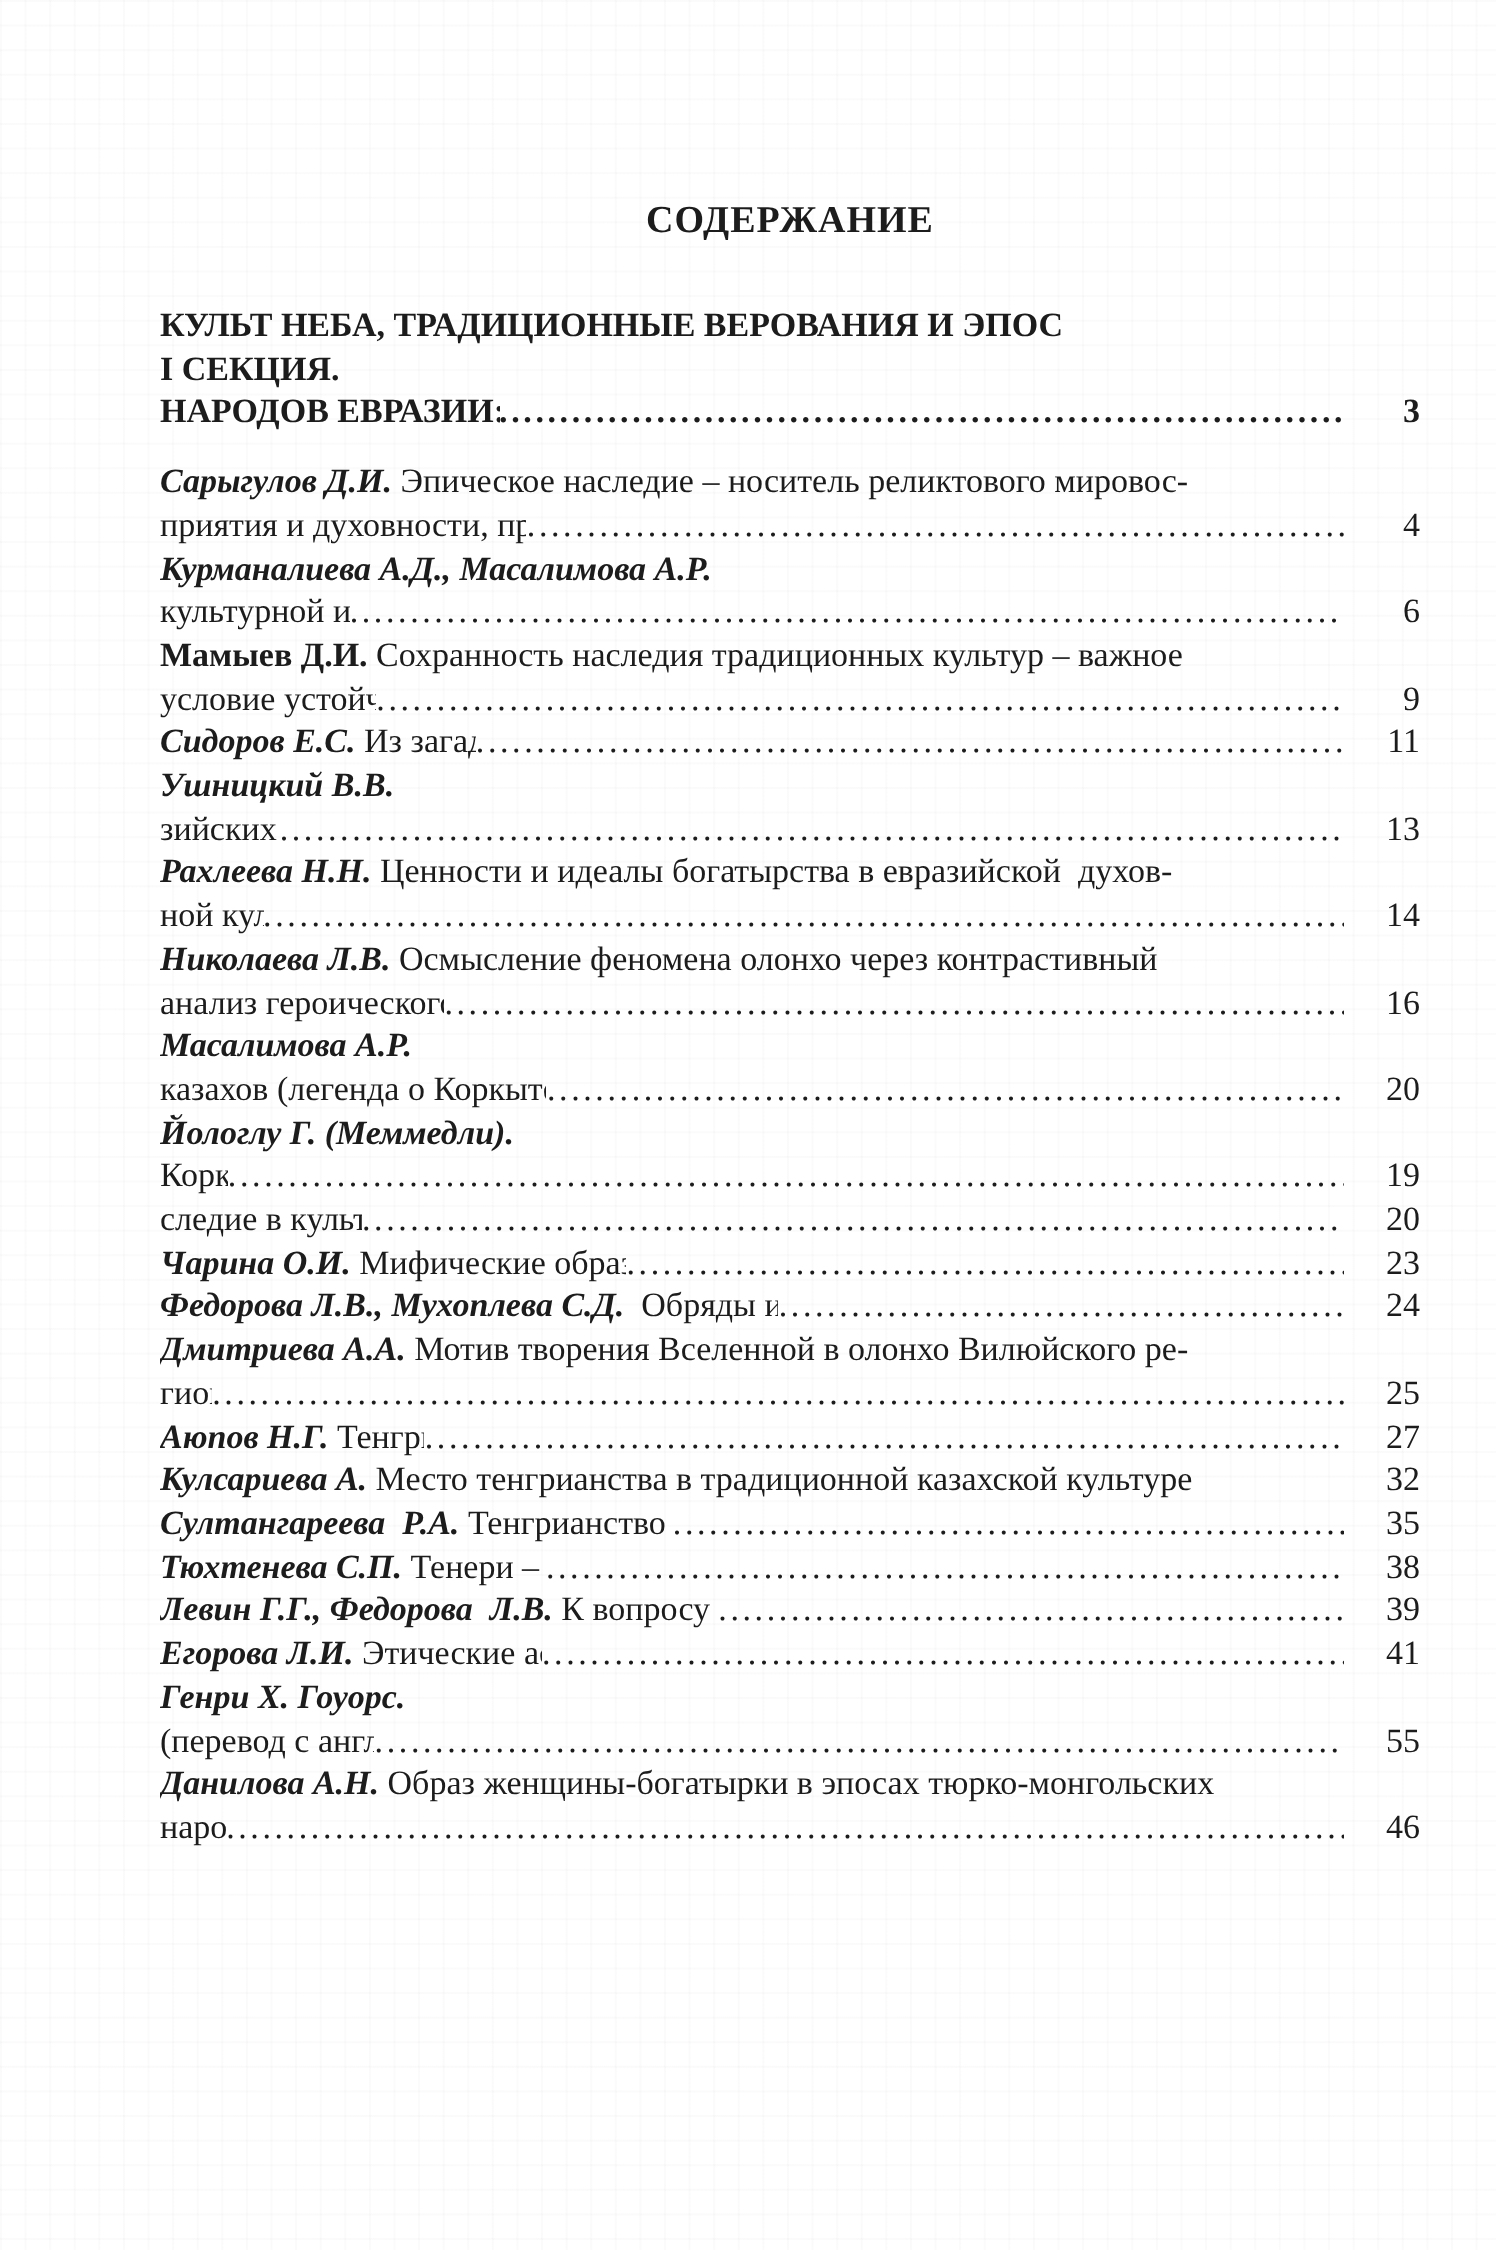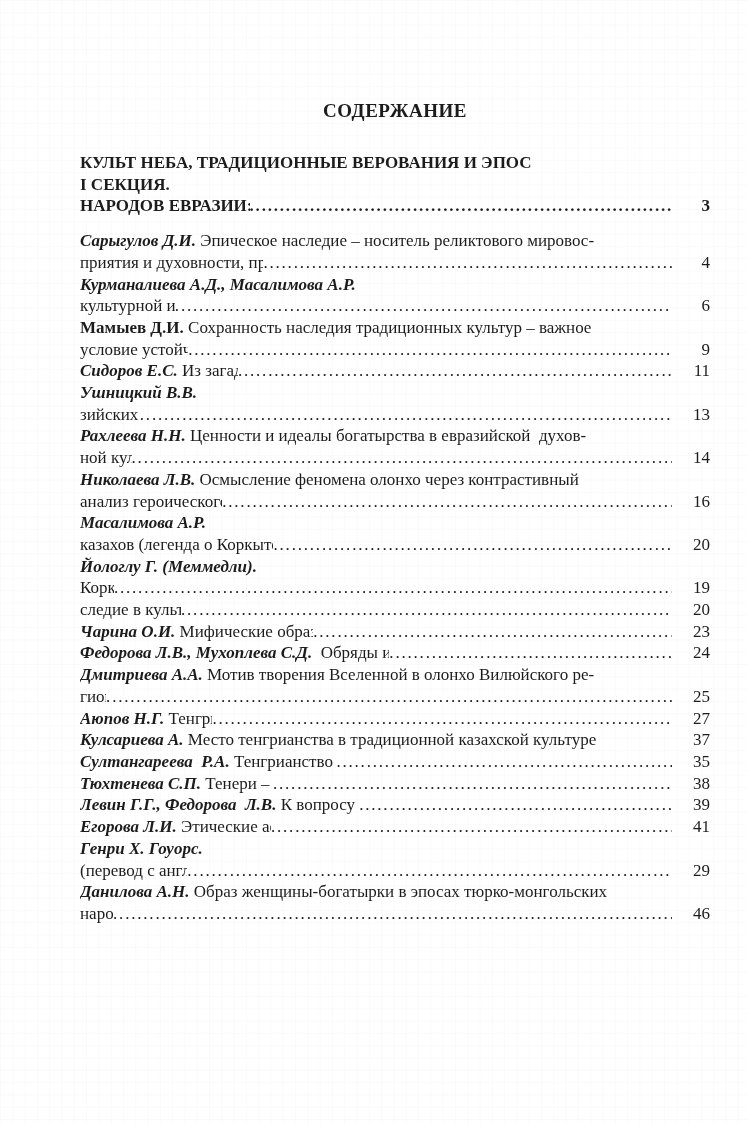--- a/index.html
+++ b/index.html
@@ -132,36 +132,36 @@
         <div class="line"><span class="author">Федорова Л.В., Мухоплева С.Д.</span><span class="txt">  Обряды и ритуалы ысыаха в олонхо</span><span class="dots"></span><span class="pg">24</span></div>
       </div>
       <div class="entry">
         <div class="line"><span class="author">Дмитриева А.А.</span><span class="txt"> Мотив творения Вселенной в олонхо Вилюйского ре-</span></div>
         <div class="line"><span class="txt">гиона </span><span class="dots"></span><span class="pg">25</span></div>
       </div>
       <div class="entry">
         <div class="line"><span class="author">Аюпов Н.Г.</span><span class="txt"> Тенгрианство</span><span class="dots"></span><span class="pg">27</span></div>
       </div>
       <div class="entry">
-        <div class="line"><span class="author">Кулсариева А.</span><span class="txt"> Место тенгрианства в традиционной казахской культуре</span><span class="dots empty"></span><span class="pg">37</span></div>
+        <div class="line"><span class="author">Кулсариева А.</span><span class="txt"> Место тенгрианства в традиционной казахской культуре</span><span class="dots empty"></span><span class="pg">32</span></div>
       </div>
       <div class="entry">
         <div class="line"><span class="author">Султангареева  Р.А.</span><span class="txt"> Тенгрианство башкир в динамике времени</span><span class="dots"></span><span class="pg">35</span></div>
       </div>
       <div class="entry">
         <div class="line"><span class="author">Тюхтенева С.П.</span><span class="txt"> Тенери – «Спящий бог»</span><span class="dots"></span><span class="pg">38</span></div>
       </div>
       <div class="entry">
         <div class="line"><span class="author">Левин Г.Г., Федорова  Л.В.</span><span class="txt"> К вопросу арийства и тангрианства</span><span class="dots"></span><span class="pg">39</span></div>
       </div>
       <div class="entry">
         <div class="line"><span class="author">Егорова Л.И.</span><span class="txt"> Этические аспекты культа неба</span><span class="dots"></span><span class="pg">41</span></div>
       </div>
       <div class="entry">
         <div class="line"><span class="author">Генри Х. Гоуорс.</span></div>
-        <div class="line"><span class="txt">(перевод с английского языка)</span><span class="dots"></span><span class="pg">29</span></div>
+        <div class="line"><span class="txt">(перевод с английского языка)</span><span class="dots"></span><span class="pg">55</span></div>
       </div>
       <div class="entry">
         <div class="line"><span class="author">Данилова А.Н.</span><span class="txt"> Образ женщины-богатырки в эпосах тюрко-монгольских</span></div>
         <div class="line"><span class="txt">народов</span><span class="dots"></span><span class="pg">46</span></div>
       </div>
     </div>
 </div>
 
 </body></html>

